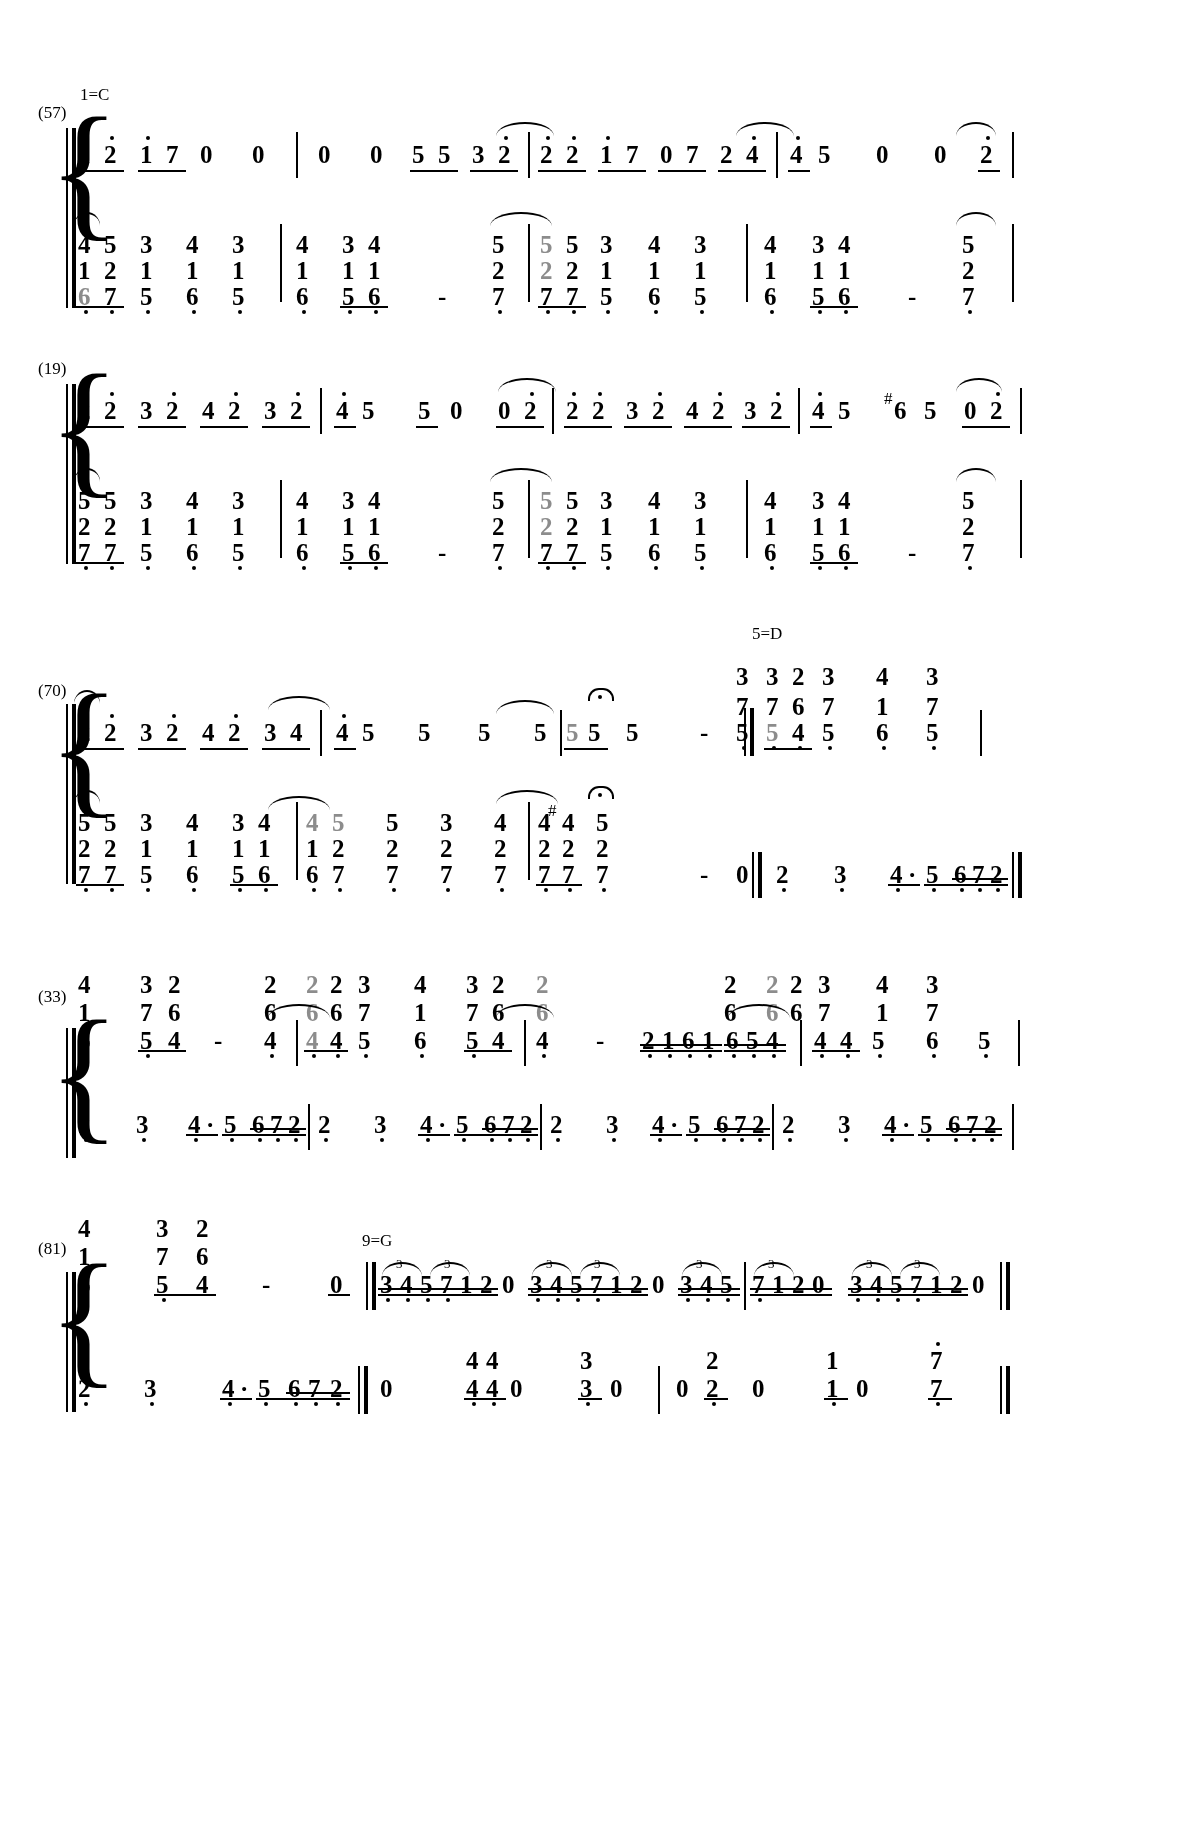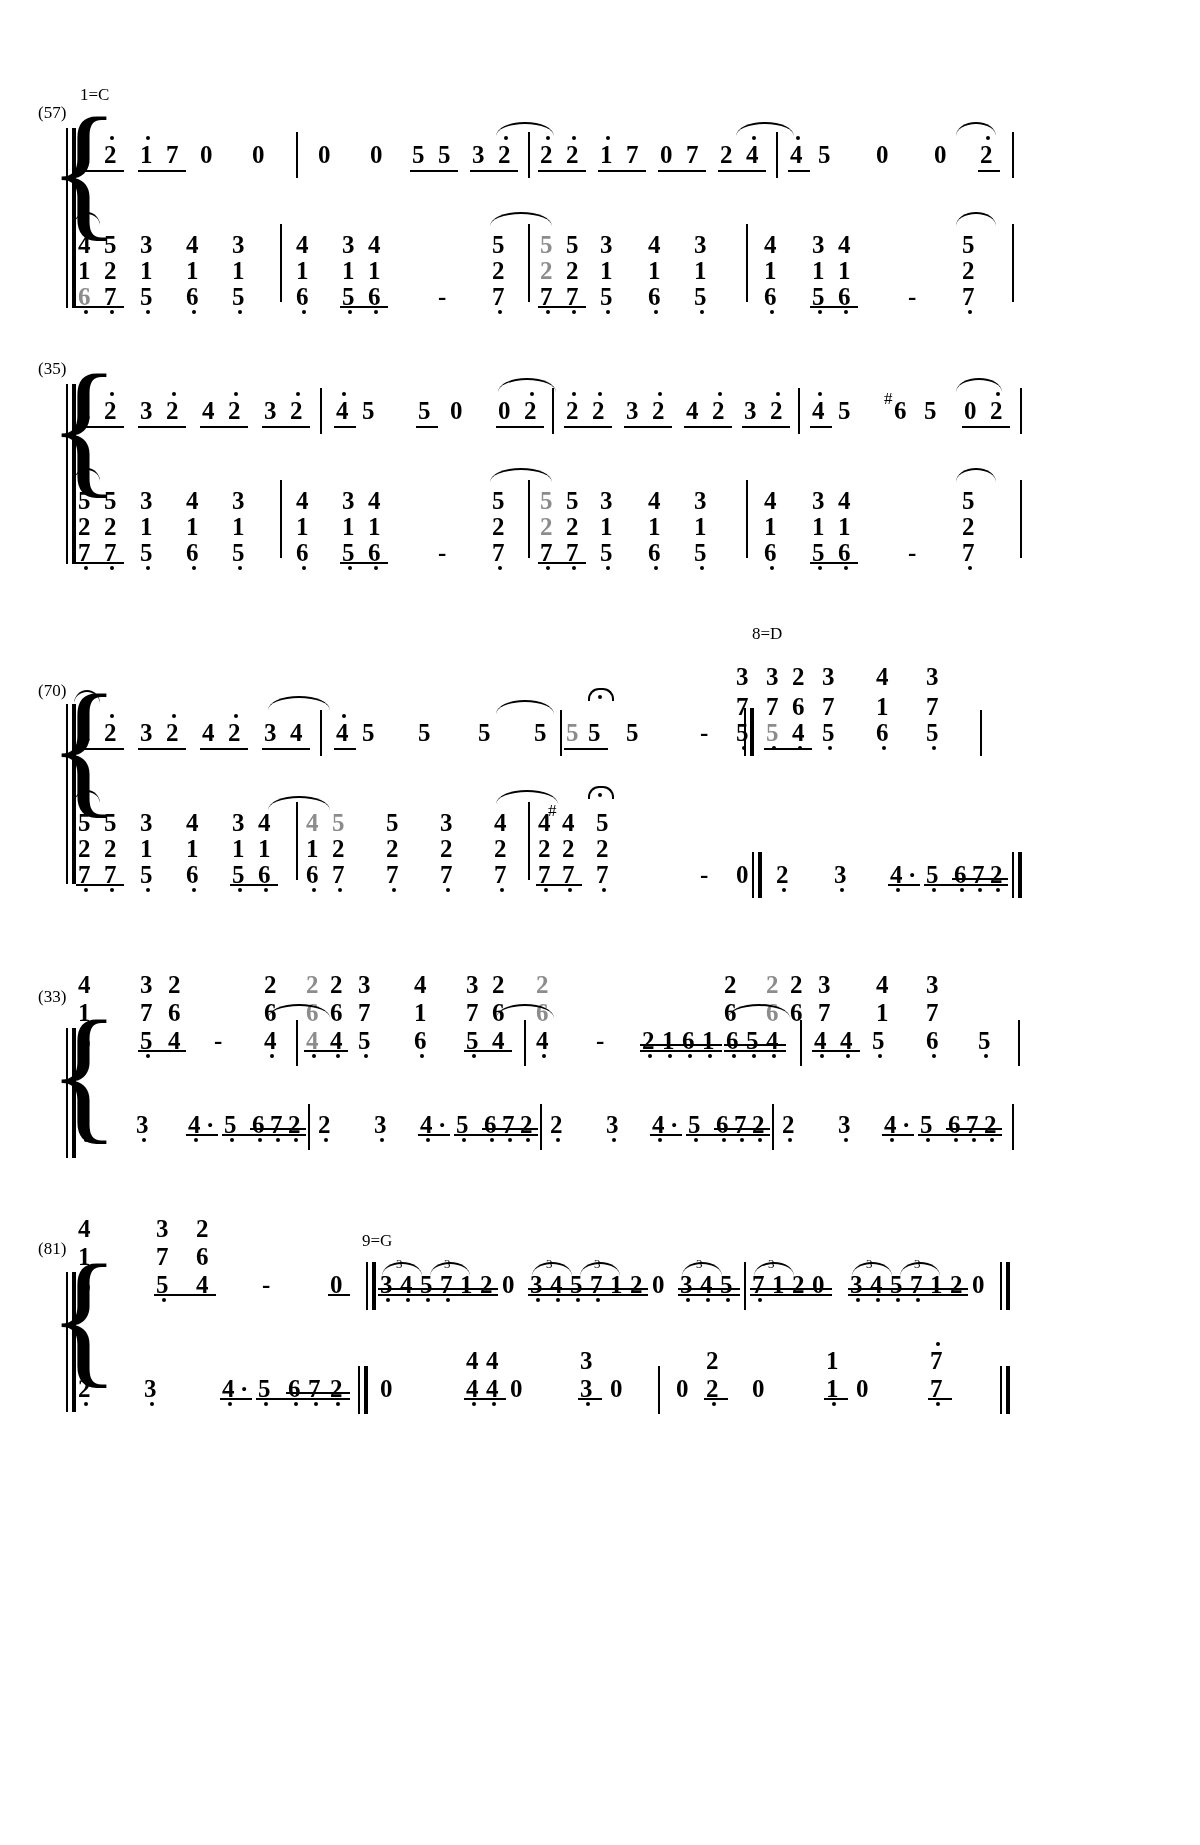--- a/index.html
+++ b/index.html
@@ -222,21 +222,21 @@
   <div class="t num" style="left:908px;top:284px;">-</div>
 
   <div class="t num" style="left:962px;top:232px;">5</div>
   <div class="t num" style="left:962px;top:258px;">2</div>
   <div class="t num" style="left:962px;top:284px;">7</div>
   <div class="dot" style="left:968px;top:310px;"></div>
   <div class="slur" style="left:956px;top:212px;width:40px;"></div>
 
   <div class="vline" style="left:1012px;top:224px;height:78px;"></div>
 
-  <div class="t bar-label" style="left:38px;top:360px;">(35)</div>
+  <div class="t bar-label" style="left:38px;top:360px;">(19)</div>
   <div class="brace" style="left:48px;top:352px;">{</div>
   <div class="vline" style="left:66px;top:384px;height:180px;"></div>
   <div class="vline thick" style="left:72px;top:384px;height:180px;"></div>
 
   <div class="t num" style="left:78px;top:398px;">2</div>
   <div class="dot" style="left:84px;top:392px;"></div>
   <div class="t num" style="left:104px;top:398px;">2</div>
   <div class="dot" style="left:110px;top:392px;"></div>
   <div class="beam" style="left:76px;top:426px;width:48px;"></div>
 
@@ -413,21 +413,21 @@
   <div class="t num" style="left:908px;top:540px;">-</div>
 
   <div class="t num" style="left:962px;top:488px;">5</div>
   <div class="t num" style="left:962px;top:514px;">2</div>
   <div class="t num" style="left:962px;top:540px;">7</div>
   <div class="dot" style="left:968px;top:566px;"></div>
   <div class="slur" style="left:956px;top:468px;width:40px;"></div>
 
   <div class="vline" style="left:1020px;top:480px;height:78px;"></div>
 
-  <div class="t key" style="left:752px;top:625px;">8=D</div>
+  <div class="t key" style="left:752px;top:625px;">5=D</div>
 
   <div class="t num" style="left:736px;top:664px;">3</div>
   <div class="t num" style="left:736px;top:694px;">7</div>
   <div class="t num" style="left:766px;top:664px;">3</div>
   <div class="t num" style="left:766px;top:694px;">7</div>
   <div class="t num" style="left:792px;top:664px;">2</div>
   <div class="t num" style="left:792px;top:694px;">6</div>
   <div class="t num" style="left:822px;top:664px;">3</div>
   <div class="t num" style="left:822px;top:694px;">7</div>
   <div class="t num" style="left:876px;top:664px;">4</div>

